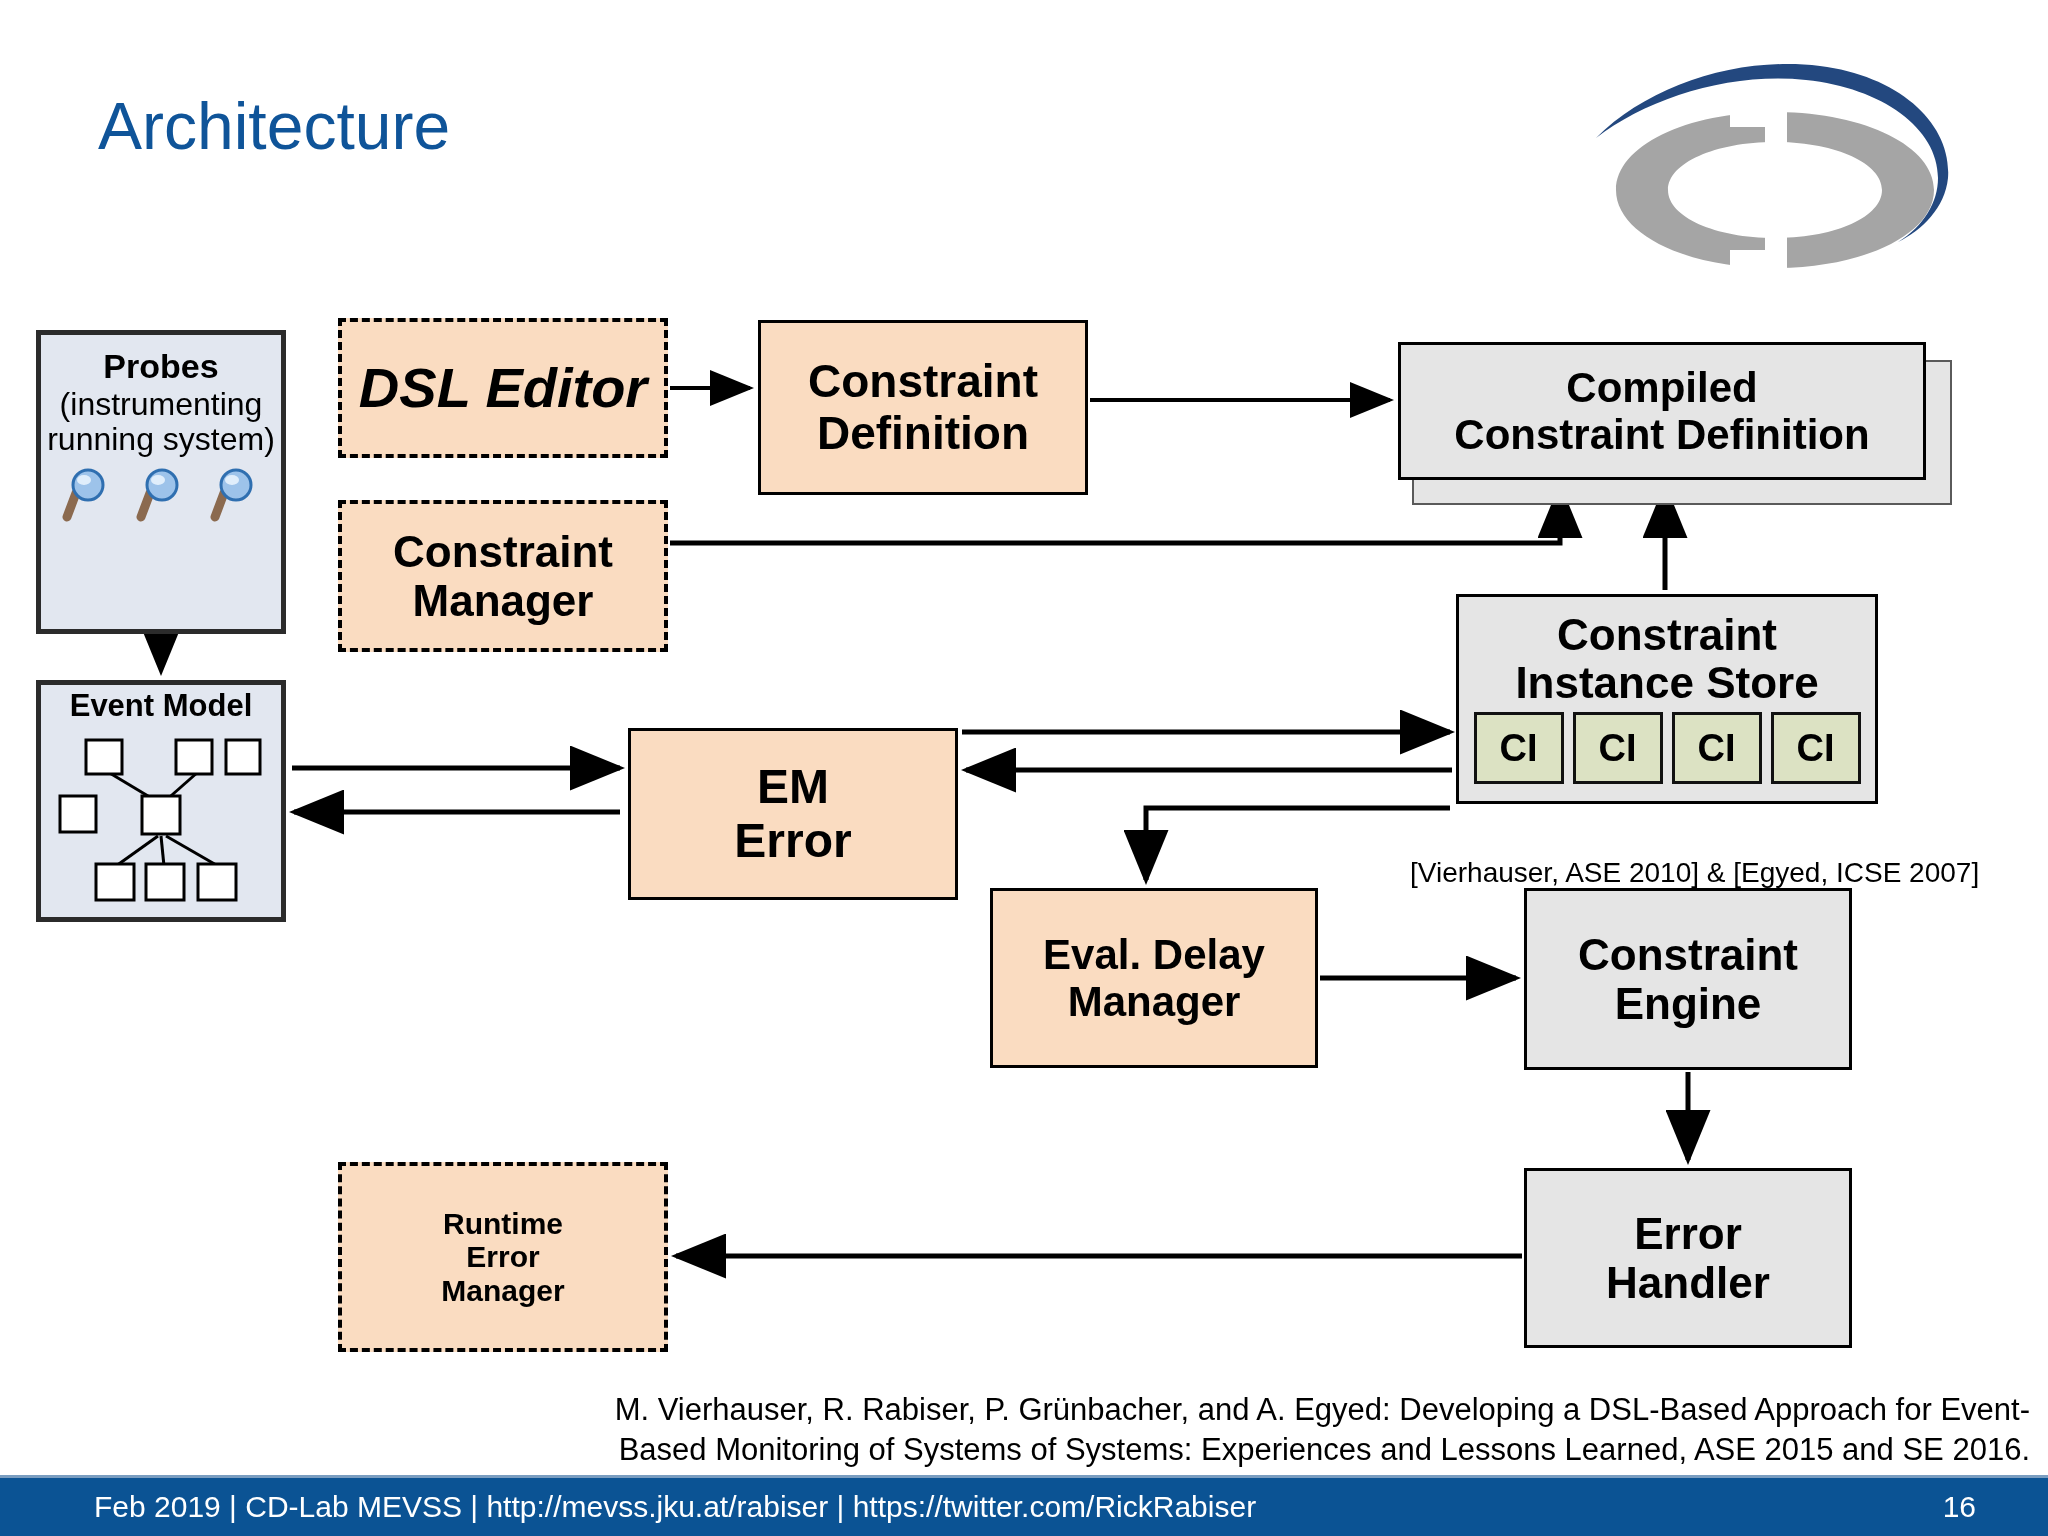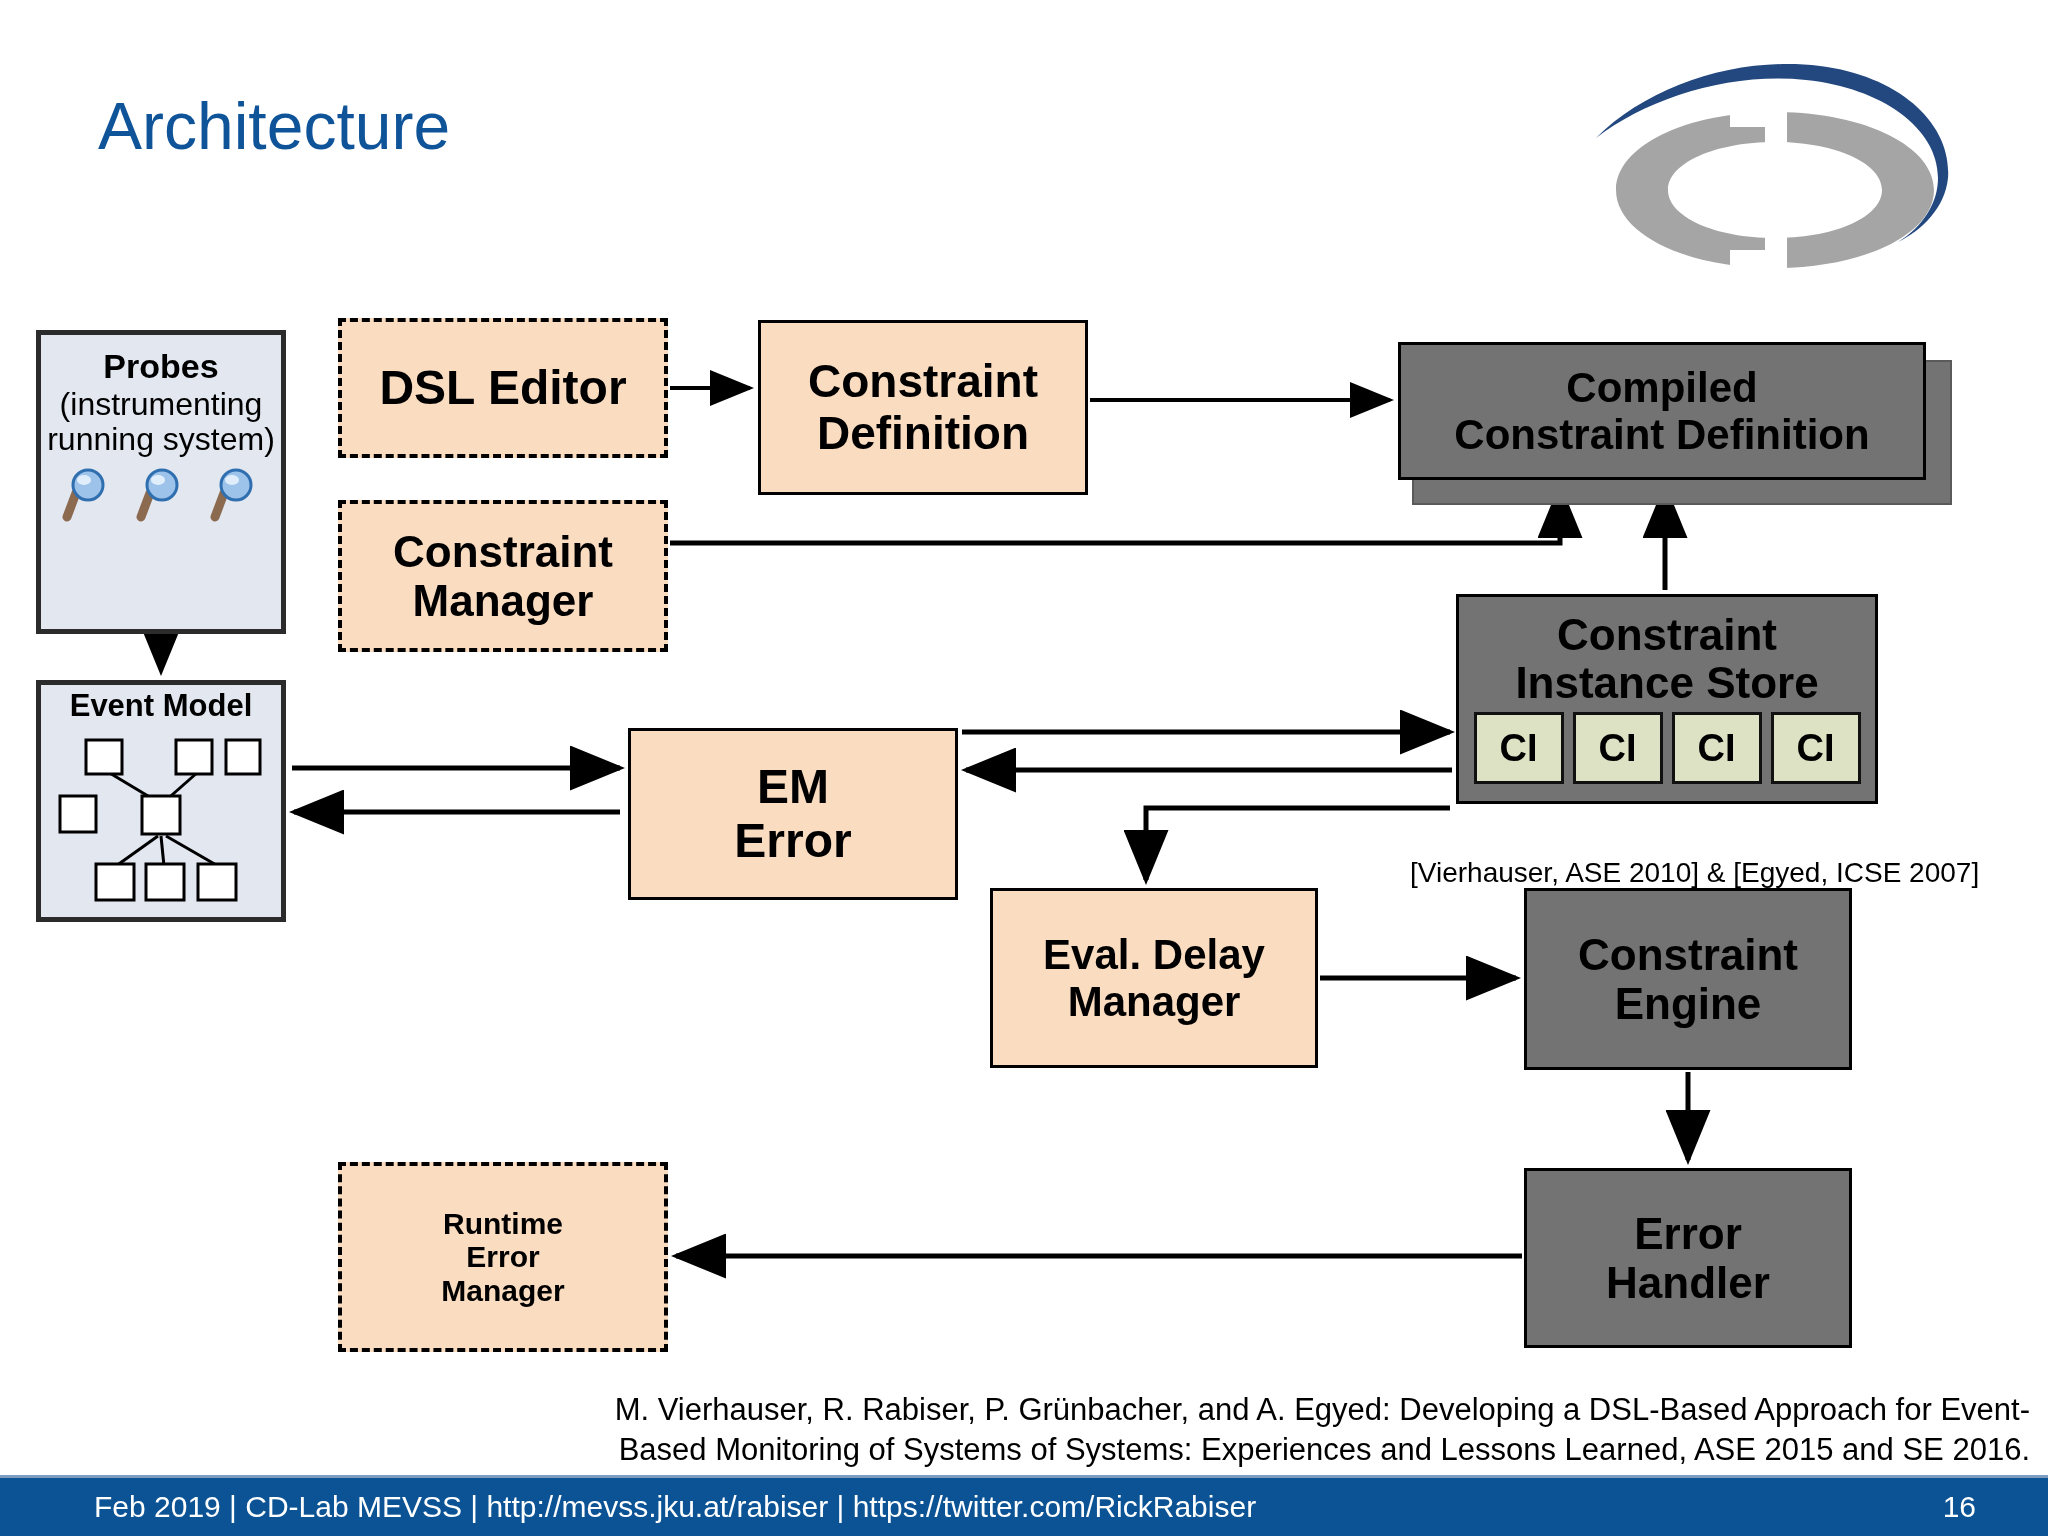--- a/index.html
+++ b/index.html
@@ -47,21 +47,21 @@
     display: flex;
     flex-direction: column;
     align-items: center;
     justify-content: center;
     text-align: center;
     font-weight: bold;
     color: #000000;
     line-height: 1.12;
   }
   .peach { background: #FADCC1; }
-  .green { background: #737373; }
+  .green { background: #e5e5e5; }
   .bluegray { background: #E2E7F0; }
   .solid { border: 3px solid #000000; }
   .dashed { border: 4px dashed #000000; }
   .thick { border: 5px solid #2b2b2b; }
 
   
   #probes-box {
     left: 36px; top: 330px; width: 250px; height: 304px;
     justify-content: flex-start; padding-top: 12px;
   }
@@ -72,21 +72,21 @@
   #probes-icons {
     display: flex; gap: 20px; margin-top: 10px; align-items: center; justify-content: center;
   }
 
   #event-model-box {
     left: 36px; top: 680px; width: 250px; height: 242px;
     justify-content: flex-start; padding-top: 4px;
   }
   #event-model-title { font-size: 31px; font-weight: bold; }
 
-  #dsl-editor-box  { left: 338px; top: 318px; width: 330px; height: 140px; font-size: 48px; }
+  #dsl-editor-box  { left: 338px; top: 318px; width: 330px; height: 140px; font-size: 56px; font-style: italic; }
   #constraint-manager-box { left: 338px; top: 500px; width: 330px; height: 152px; font-size: 44px; }
   #constraint-definition-box { left: 758px; top: 320px; width: 330px; height: 175px; font-size: 46px; }
   #compiled-shadow {
     left: 1412px; top: 360px; width: 540px; height: 145px;
     border: 2px solid #5a5a5a;
   }
   #compiled-box { left: 1398px; top: 342px; width: 528px; height: 138px; font-size: 42px; }
 
   #em-facade-box { left: 628px; top: 728px; width: 330px; height: 172px; font-size: 48px; text-align: center; }
 

